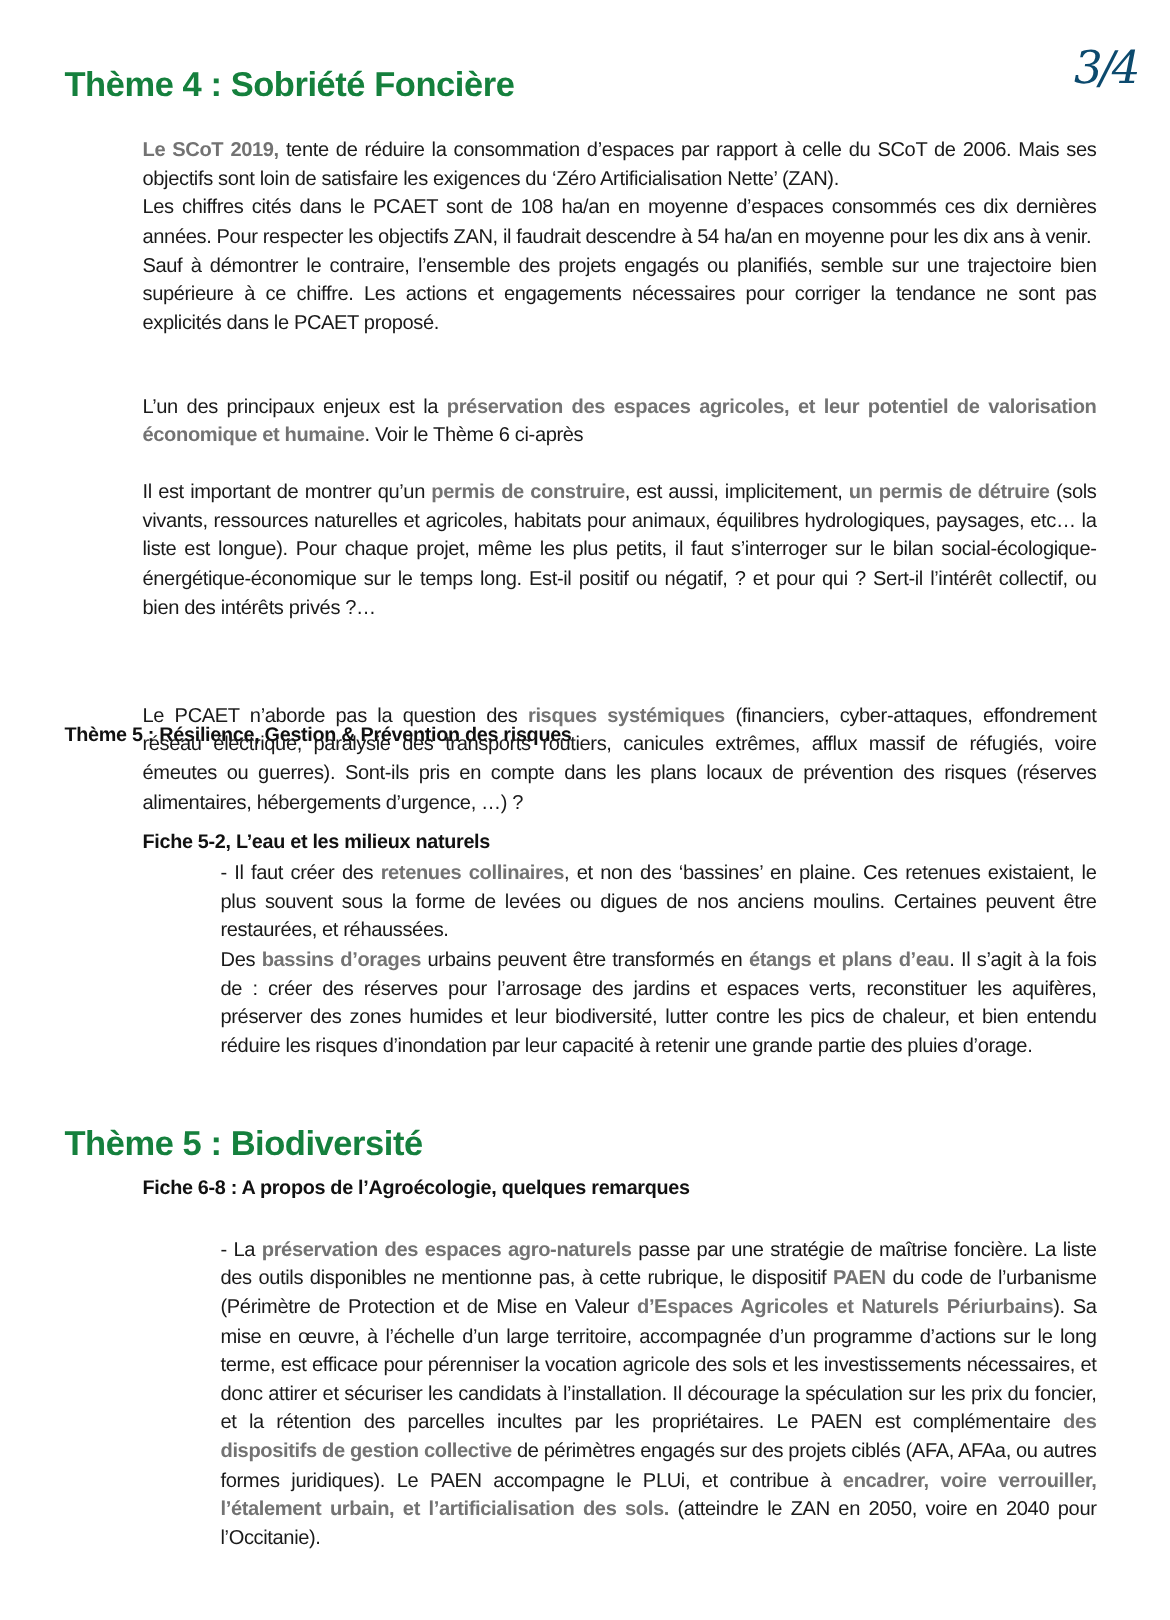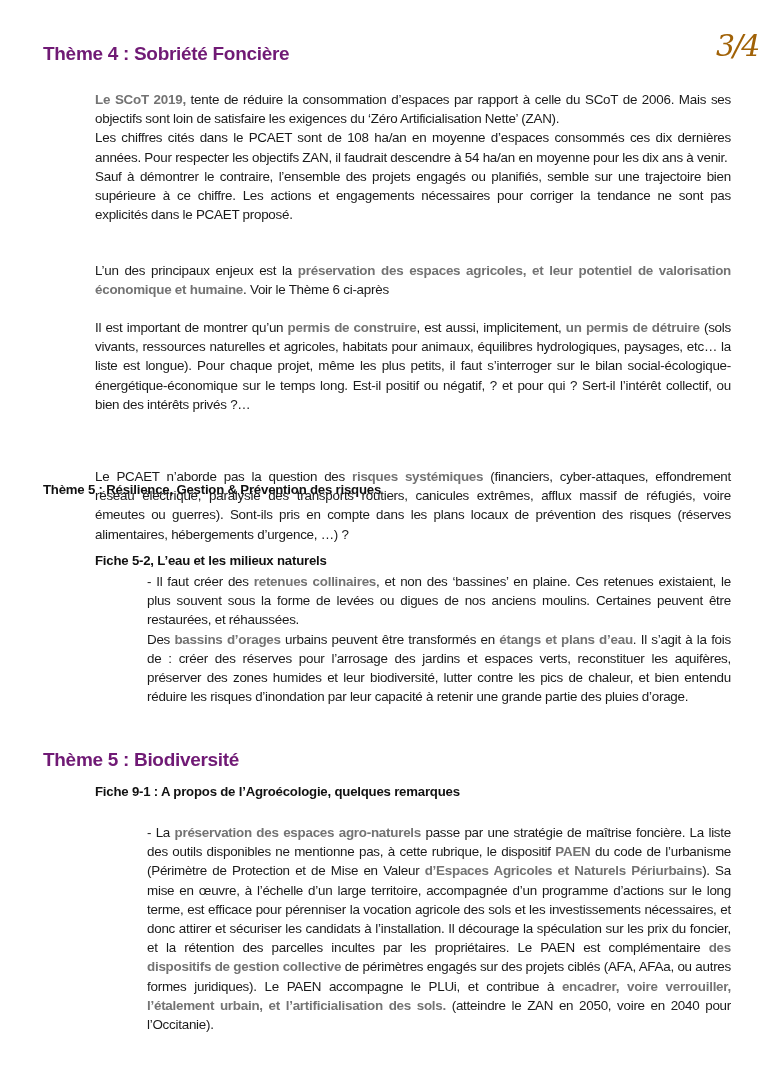--- a/index.html
+++ b/index.html
@@ -3,25 +3,25 @@
   <meta charset="utf-8">
   <style>
     html, body { margin: 0; padding: 0; background: #ffffff; }
     body {
       width: 780px; height: 1080px; position: relative; overflow: hidden;
       font-family: "Liberation Sans", sans-serif; color: #1a1a1a;
     }
     .page-number {
       position: absolute; left: 716px; top: 28px;
       font-family: "DejaVu Serif", serif; font-size: 30px; font-style: italic;
-      letter-spacing: -2px; color: #a16207;
+      letter-spacing: -2px; color: #0c4a6e;
     }
     .h1 {
-      position: absolute; left: 43px; font-weight: bold; font-size: 19px;
-      letter-spacing: -0.3px; color: #701a75;
+      position: absolute; left: 43px; font-weight: bold; font-size: 23px;
+      letter-spacing: -0.3px; color: #15803d;
     }
     .h2 {
       position: absolute; left: 43px; font-weight: bold; font-size: 13.2px;
       letter-spacing: -0.2px; color: #111; margin-top: 48px;
     }
     .h3 {
       position: absolute; left: 95px; font-weight: bold; font-size: 13.2px;
       letter-spacing: -0.2px; color: #111;
     }
     .para {
@@ -43,15 +43,15 @@
   <div class="para l1" style="top:261px;"><span>L’un des principaux enjeux est la </span><b>préservation des espaces agricoles, et leur potentiel de valorisation économique et humaine</b><span>. Voir le Thème 6 ci-après</span></div>
   <div class="para l1" style="top:318px;"><span>Il est important de montrer qu’un </span><b>permis de construire</b><span>, est aussi, implicitement, </span><b>un permis de détruire</b><span> (sols vivants, ressources naturelles et agricoles, habitats pour animaux, équilibres hydrologiques, paysages, etc… la liste est longue). Pour chaque projet, même les plus petits, il faut s’interroger sur le bilan social-écologique-énergétique-économique sur le temps long. Est-il positif ou négatif, ? et pour qui ? Sert-il l’intérêt collectif, ou bien des intérêts privés ?…</span></div>
 
   <div class="h2" style="top:434px;">Thème 5 : Résilience, Gestion &amp; Prévention des risques</div>
   <div class="para l1" style="top:467px;"><span>Le PCAET n’aborde pas la question des </span><b>risques systémiques</b><span> (financiers, cyber-attaques, effondrement réseau électrique, paralysie des transports routiers, canicules extrêmes, afflux massif de réfugiés, voire émeutes ou guerres). Sont-ils pris en compte dans les plans locaux de prévention des risques (réserves alimentaires, hébergements d’urgence, …) ?</span></div>
 
   <div class="h3" style="top:553px;">Fiche 5-2, L’eau et les milieux naturels</div>
   <div class="para l2" style="top:572px;"><span>- Il faut créer des </span><b>retenues collinaires</b><span>, et non des ‘bassines’ en plaine. Ces retenues existaient, le plus souvent sous la forme de levées ou digues de nos anciens moulins. Certaines peuvent être restaurées, et réhaussées.</span><br><span>Des </span><b>bassins d’orages</b><span> urbains peuvent être transformés en </span><b>étangs et plans d’eau</b><span>. Il s’agit à la fois de : créer des réserves pour l’arrosage des jardins et espaces verts, reconstituer les aquifères, préserver des zones humides et leur biodiversité, lutter contre les pics de chaleur, et bien entendu réduire les risques d’inondation par leur capacité à retenir une grande partie des pluies d’orage.</span></div>
 
   <div class="h1" style="top:749px;">Thème 5 : Biodiversité</div>
-  <div class="h3" style="top:784px;">Fiche 9-1 : A propos de l’Agroécologie, quelques remarques</div>
+  <div class="h3" style="top:784px;">Fiche 6-8 : A propos de l’Agroécologie, quelques remarques</div>
   <div class="para l2" style="top:823px;"><span>- La </span><b>préservation des espaces agro-naturels</b><span> passe par une stratégie de maîtrise foncière. La liste des outils disponibles ne mentionne pas, à cette rubrique, le dispositif </span><b>PAEN</b><span> du code de l’urbanisme (Périmètre de Protection et de Mise en Valeur </span><b>d’Espaces Agricoles et Naturels Périurbains</b><span>). Sa mise en œuvre, à l’échelle d’un large territoire, accompagnée d’un programme d’actions sur le long terme, est efficace pour pérenniser la vocation agricole des sols et les investissements nécessaires, et donc attirer et sécuriser les candidats à l’installation. Il décourage la spéculation sur les prix du foncier, et la rétention des parcelles incultes par les propriétaires. Le PAEN est complémentaire </span><b>des dispositifs de gestion collective</b><span> de périmètres engagés sur des projets ciblés (AFA, AFAa, ou autres formes juridiques). Le PAEN accompagne le PLUi, et contribue à </span><b>encadrer, voire verrouiller, l’étalement urbain, et l’artificialisation des sols.</b><span> (atteindre le ZAN en 2050, voire en 2040 pour l’Occitanie).</span></div>
 </div>
 
 </body></html>

